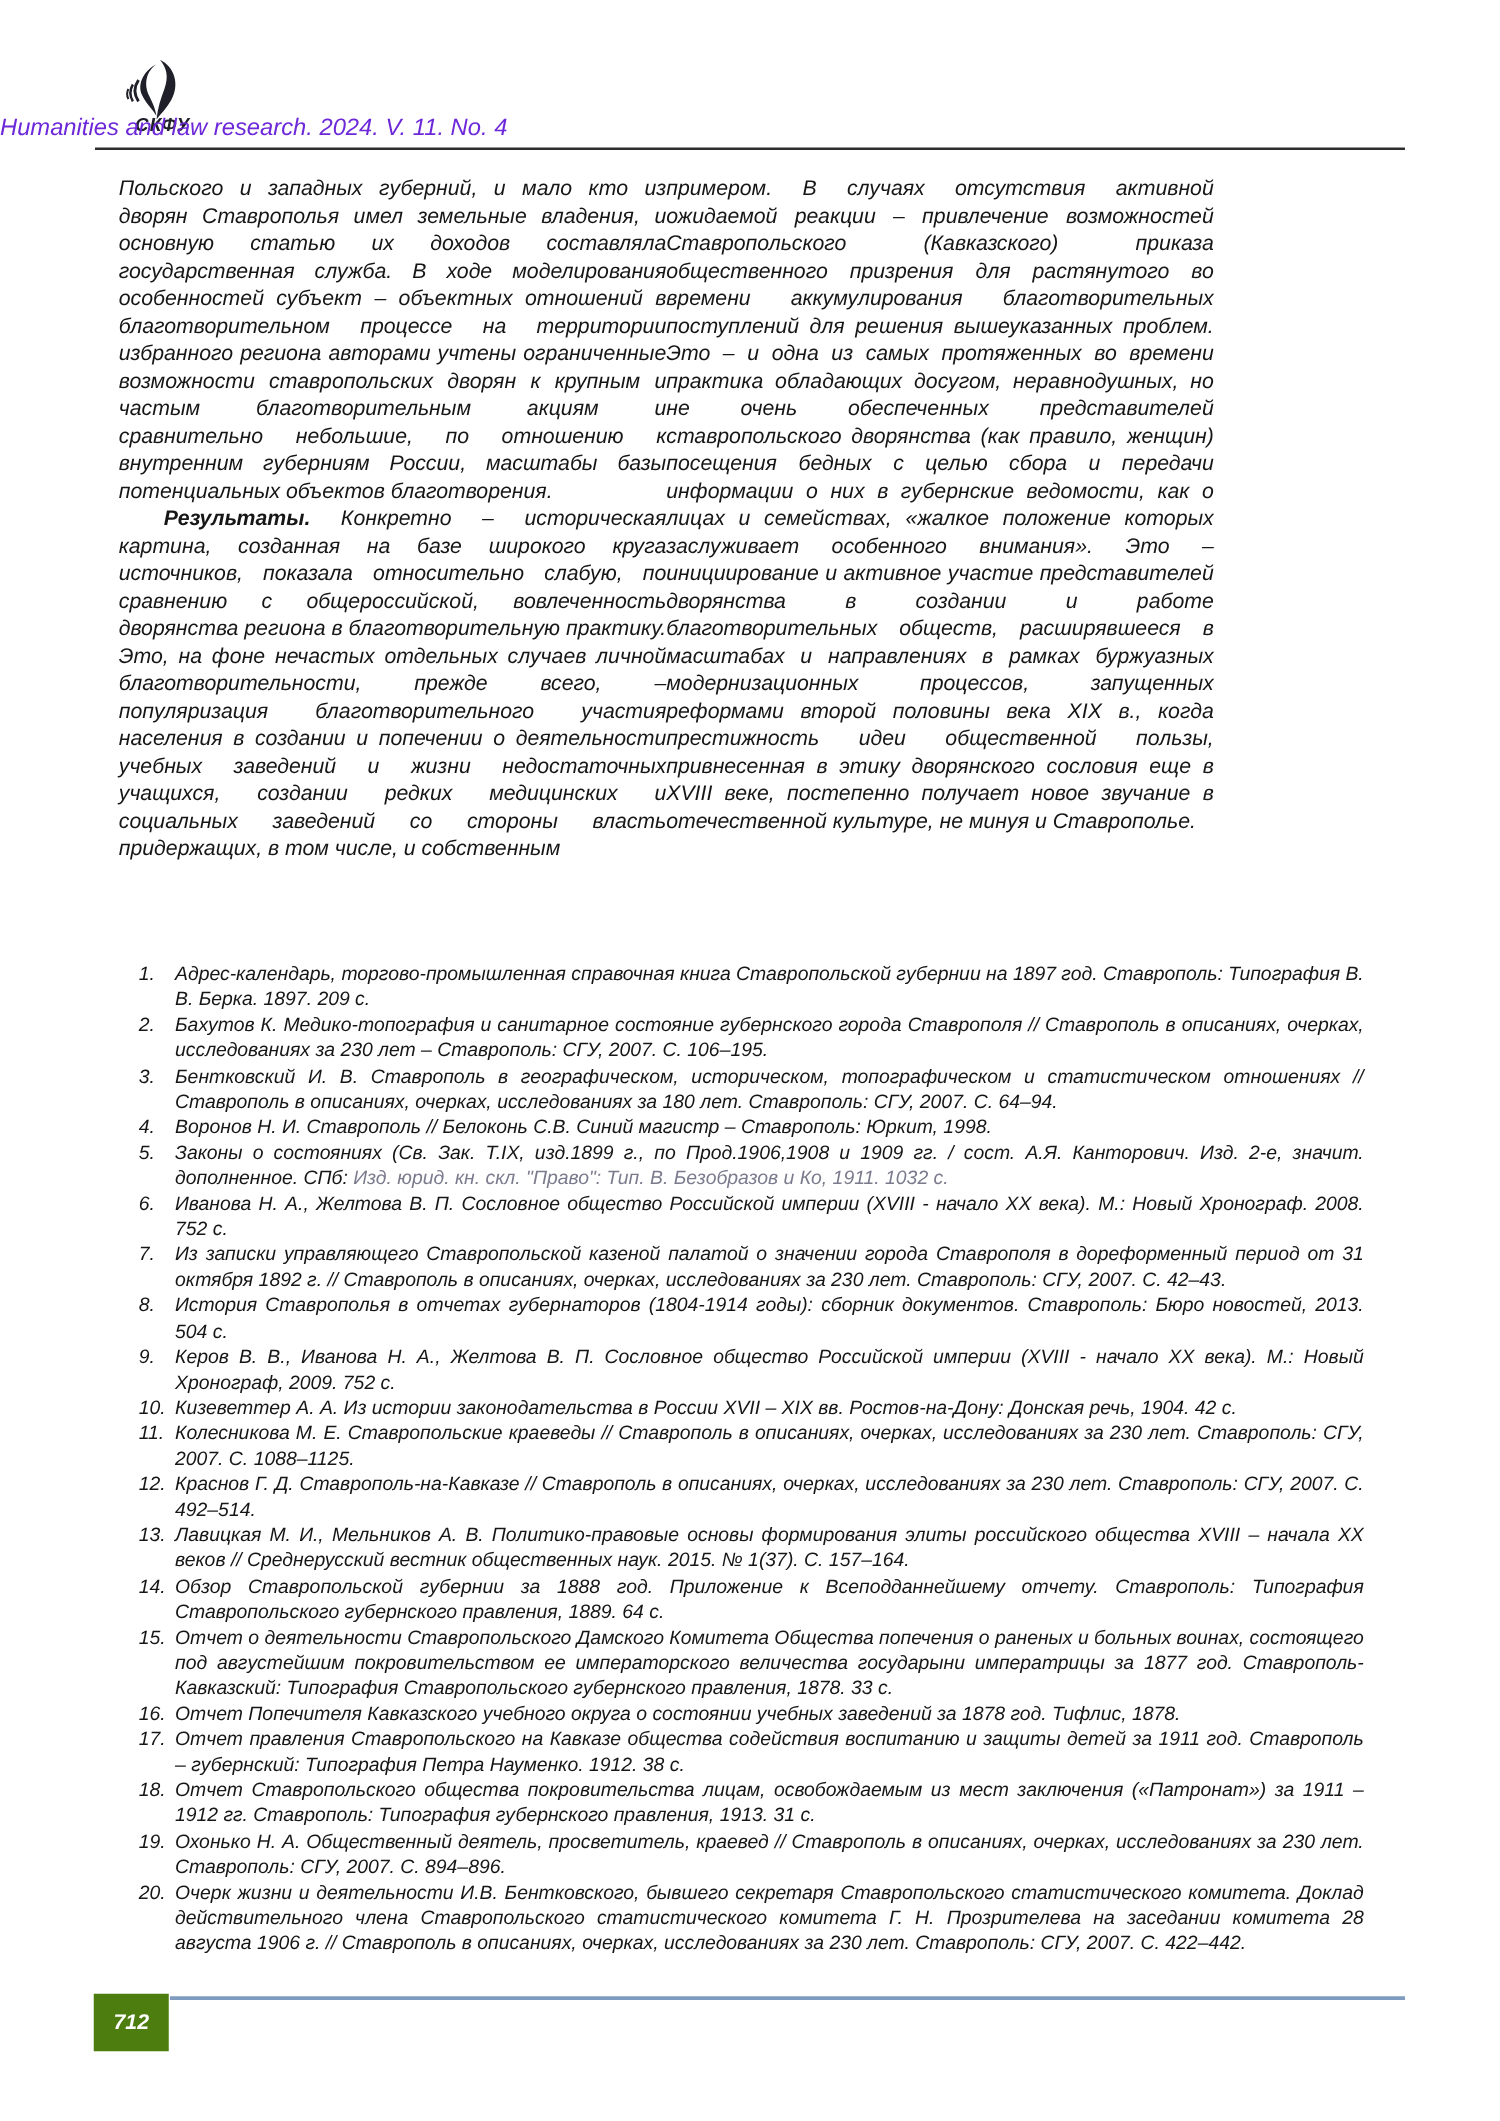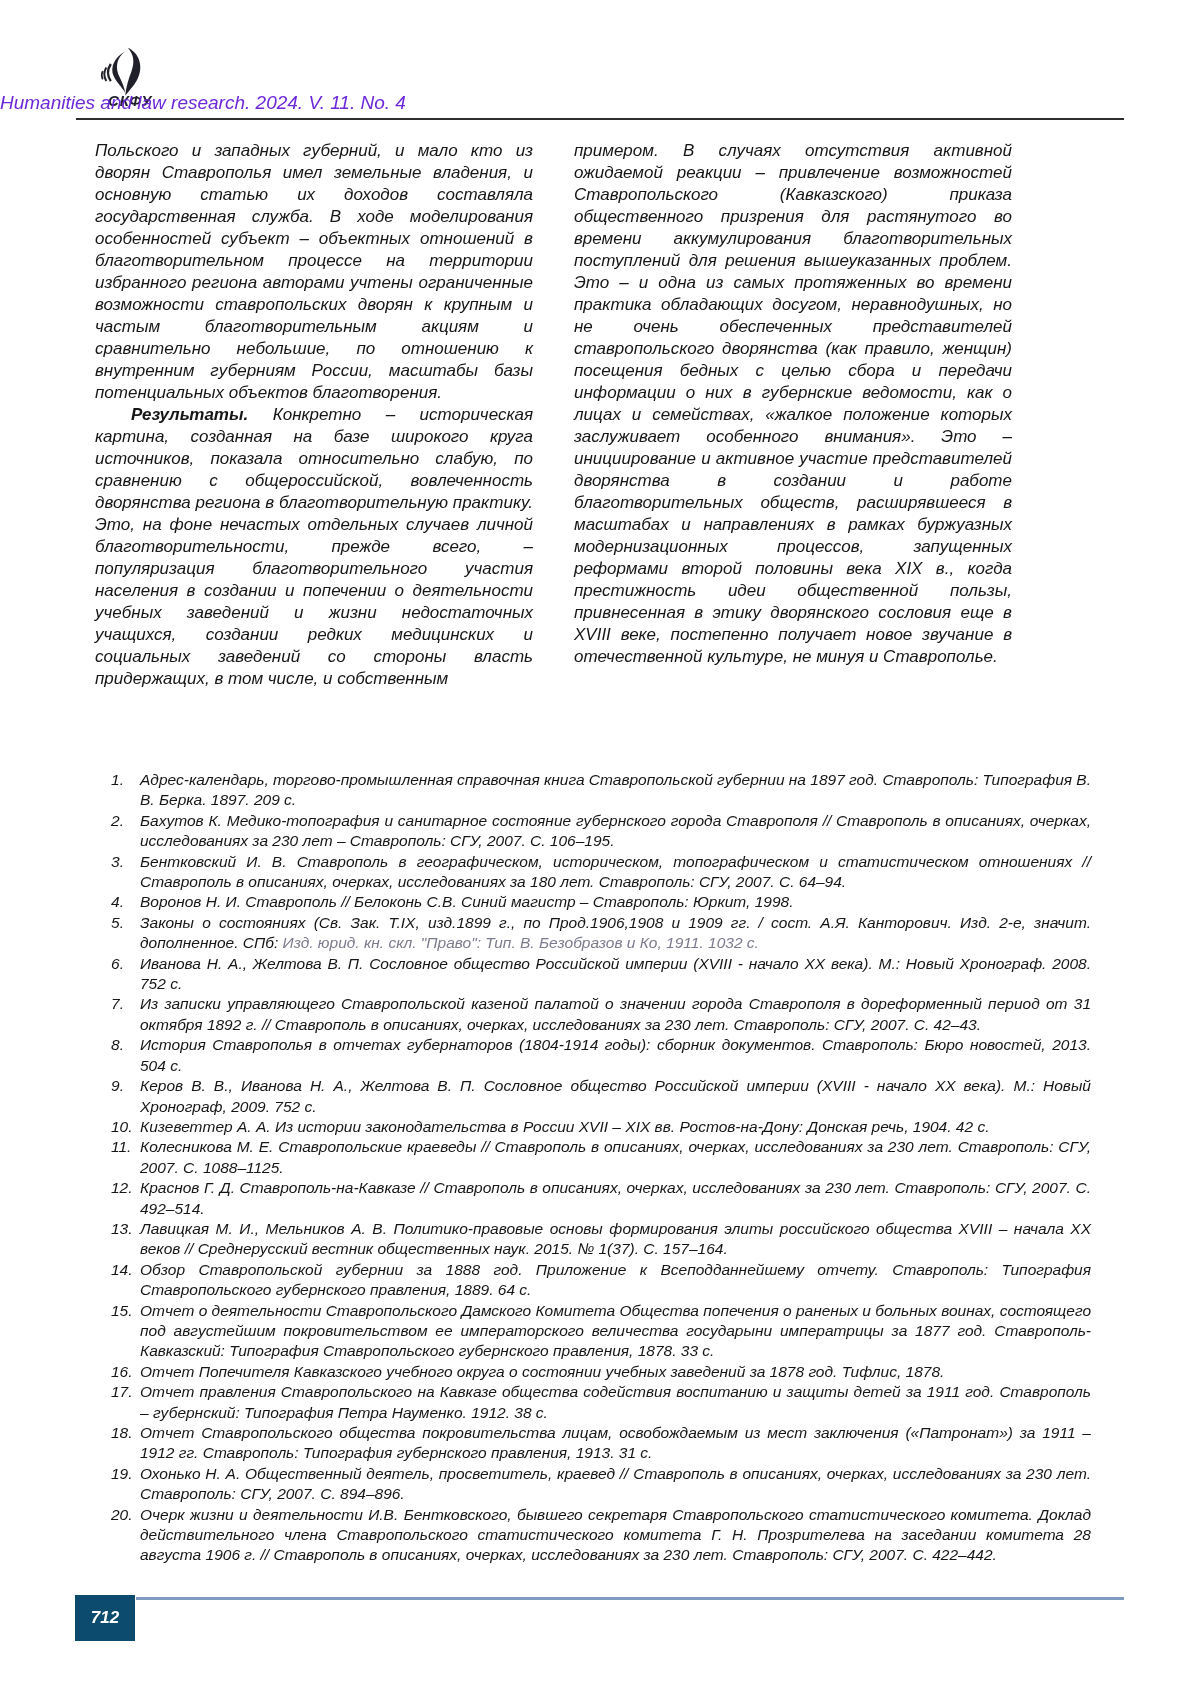--- a/index.html
+++ b/index.html
@@ -46,21 +46,20 @@
     height: 2px;
     background: #2e2e2e;
   }
   
   .columns {
     position: absolute;
     left: 95px;
     top: 140px;
     width: 917px;
     display: flex;
-    gap: 41px;
   }
   .col {
     width: 438px;
     text-align: justify;
     font-size: 17px;
     line-height: 22px;
   }
   .col p { margin: 0; }
   .col p.indent { text-indent: 36px; }
   .results-label { font-weight: bold; }
@@ -102,21 +101,21 @@
   }
   .gray { color: #7b7b8e; }
   
   .footer { position: absolute; left: 0; top: 1595px; width: 1200px; height: 48px; }
   .page-box {
     position: absolute;
     left: 75px;
     top: 0;
     width: 60px;
     height: 46px;
-    background: #0c4a6e;
+    background: #4d7c0f;
     color: #ffffff;
     font-weight: bold;
     font-size: 17px;
     display: flex;
     align-items: center;
     justify-content: center;
   }
   .footer-line {
     position: absolute;
     left: 136px;

